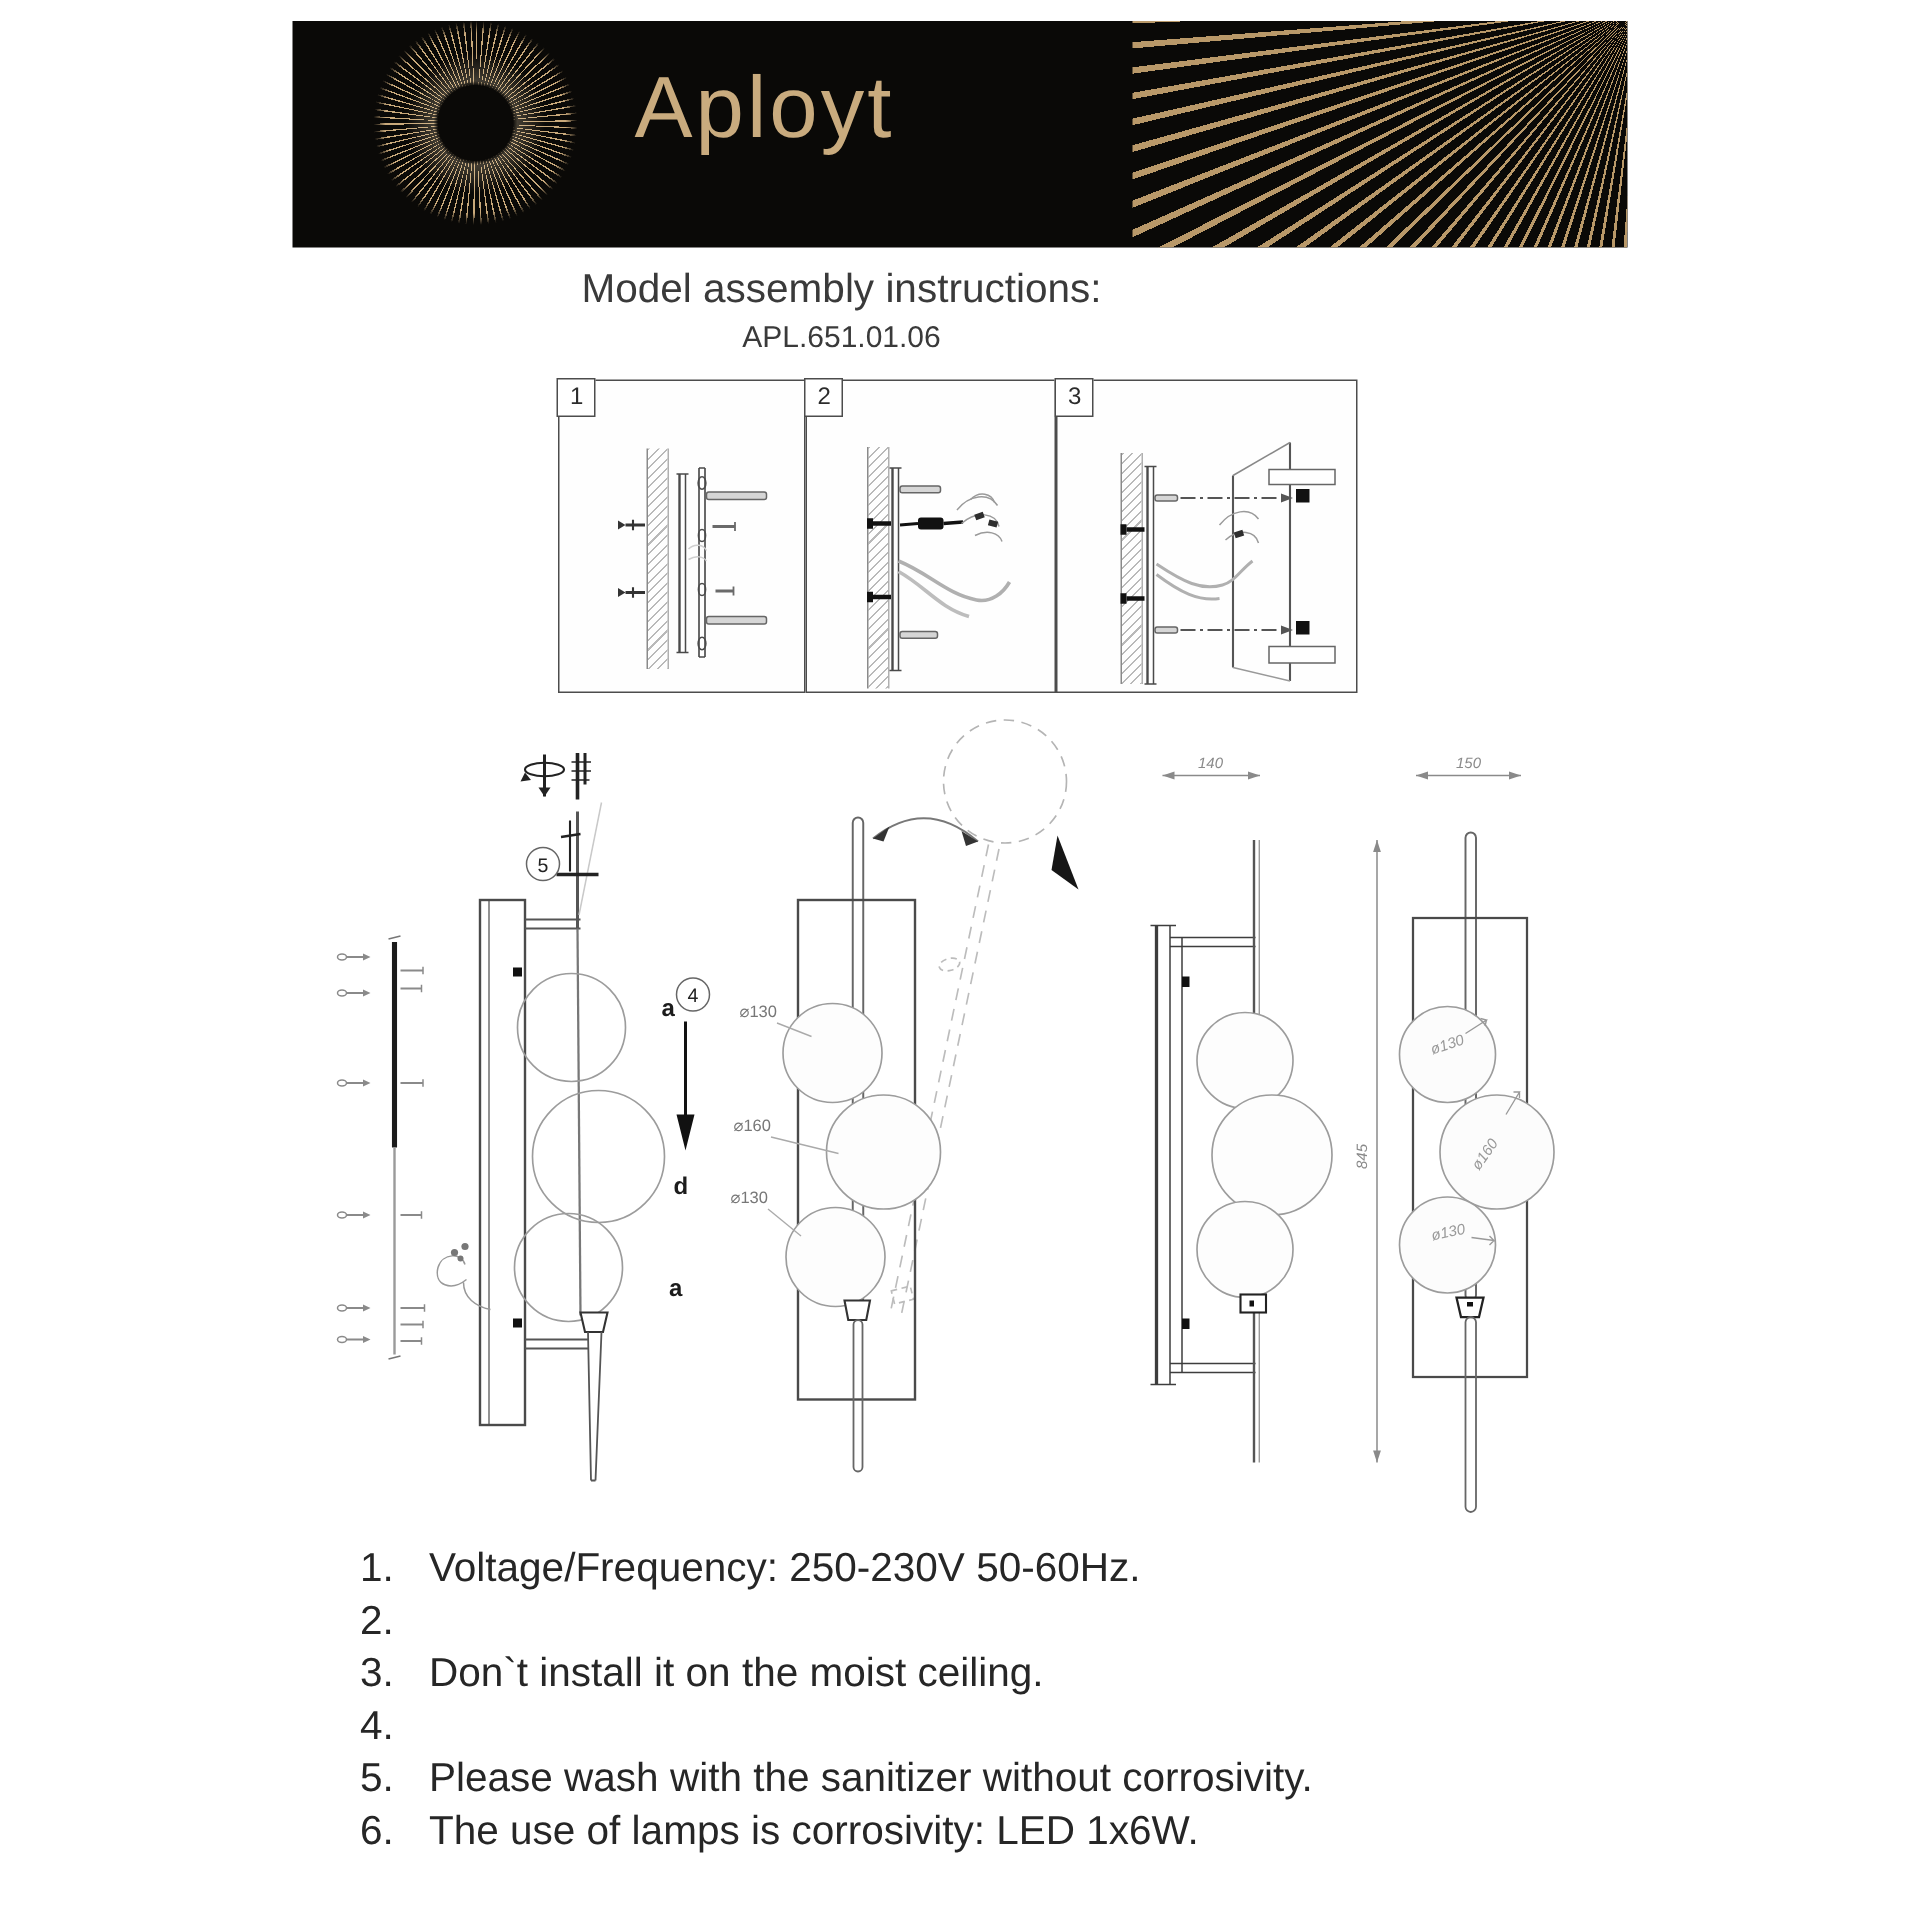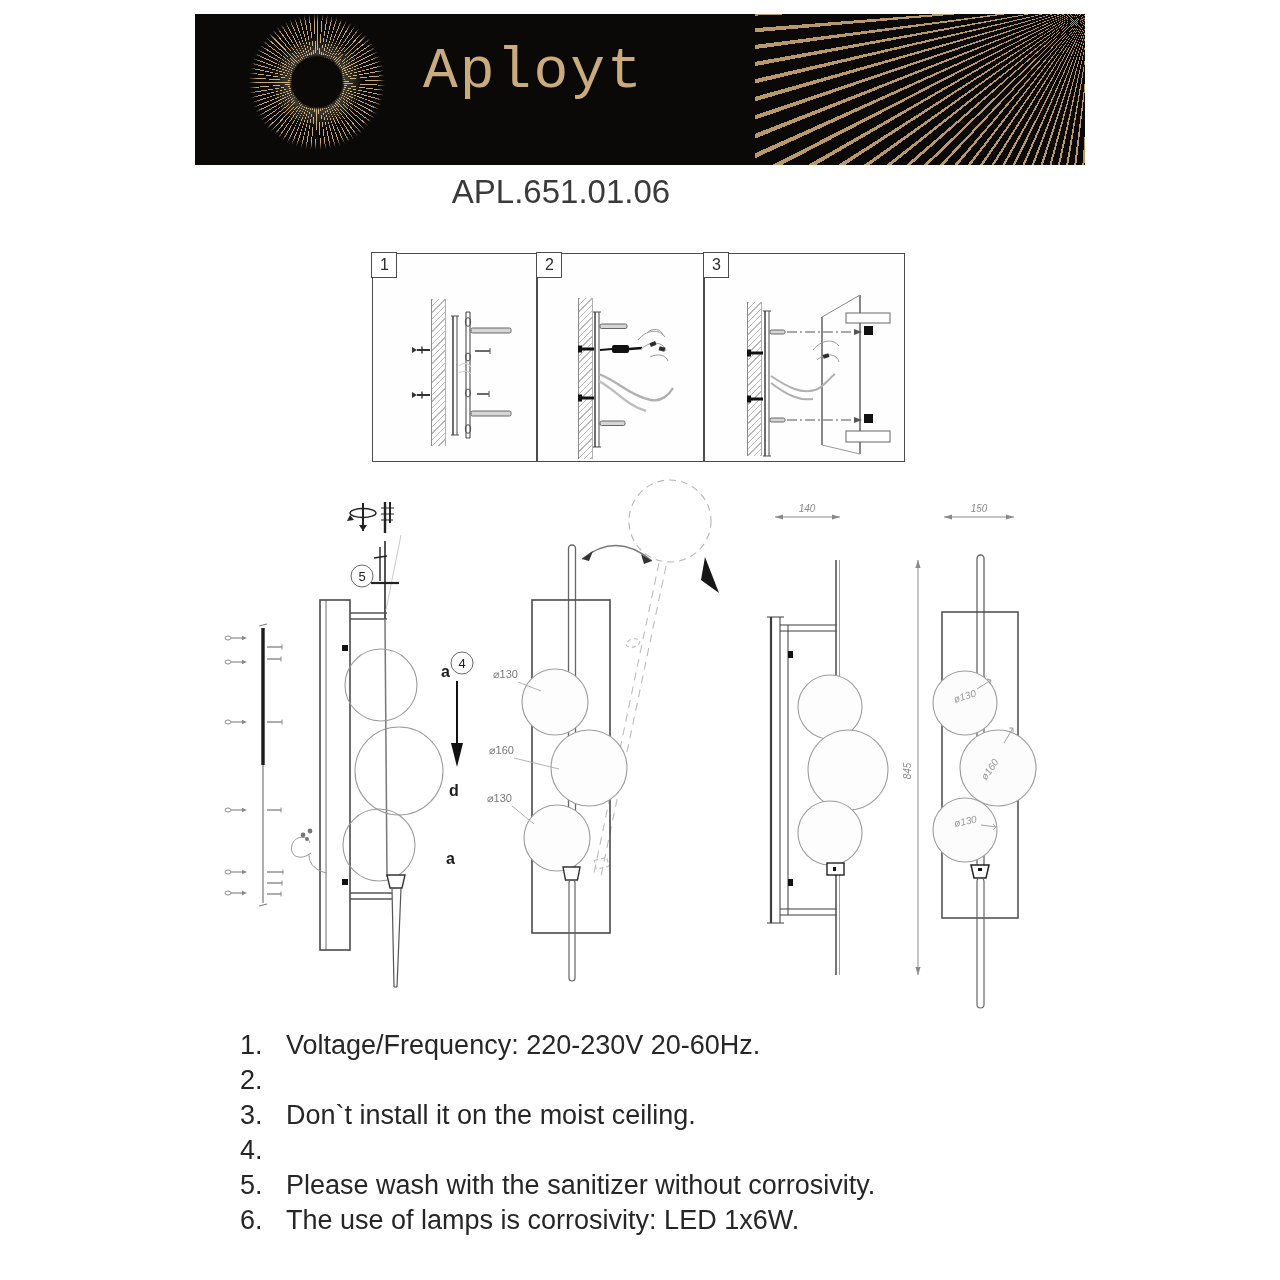--- a/index.html
+++ b/index.html
@@ -6,29 +6,29 @@
   #page{position:relative;width:1280px;height:1280px;background:#ffffff;overflow:hidden;
         font-family:"Liberation Sans", sans-serif;}
   
   .banner{position:absolute;left:195px;top:14px;width:890px;height:151px;background:#0a0907;overflow:hidden;}
   .sunburst{position:absolute;left:50px;top:-4px;width:144px;height:144px;border-radius:50%;
      background:
        radial-gradient(circle at 50% 50%, rgba(243,222,183,0.35) 20%, rgba(243,222,183,0) 46%),
        repeating-conic-gradient(#c9a97b 0deg 0.9deg, rgba(0,0,0,0) 0.9deg 4.2deg);
      -webkit-mask:radial-gradient(closest-side, transparent 0 25px, #000 28px 60px, transparent 68px);
      mask:radial-gradient(closest-side, transparent 0 25px, #000 28px 60px, transparent 68px);}
-  .brand{position:absolute;left:228px;top:28px;font-family:Liberation Mono, monospace;
+  .brand{position:absolute;left:228px;top:28px;font-family:Liberation Sans, sans-serif;
      font-weight:300;font-size:58px;line-height:60px;color:#c9ab7e;letter-spacing:2px;}
   .fan{position:absolute;right:0;top:0;width:330px;height:151px;
      background:repeating-conic-gradient(from 120deg at 103% -8%, rgba(0,0,0,0) 0deg 2.1deg, #c2a06e 2.1deg 2.8deg);
      opacity:.95;}
   
   .title-block{position:absolute;left:221px;top:176px;width:680px;text-align:center;color:#3a3a3a;}
   .title-line1{font-size:27px;line-height:33px;}
-  .title-line2{font-size:33px;line-height:32px;}
+  .title-line2{font-size:20px;line-height:32px;}
   
   .panel{position:absolute;top:253px;height:209px;border:1.6px solid #4c4c4c;background:#fefefe;box-sizing:border-box;}
   .panel-num{position:absolute;left:-1.6px;top:-1.6px;width:26px;height:26px;border:1.6px solid #4c4c4c;
      background:#fff;box-sizing:border-box;display:flex;align-items:center;justify-content:center;
      font-size:16px;color:#2c2c2c;}
   .panel svg{position:absolute;left:0;top:0;}
   .wall{position:absolute;background:repeating-linear-gradient(135deg,#b9b9b9 0 1px, rgba(0,0,0,0) 1px 4.5px);
      border-left:1.3px solid #8a8a8a;border-right:1px solid #b0b0b0;}
   
   .main-drawing{position:absolute;left:215px;top:475px;width:860px;height:550px;}
@@ -44,20 +44,21 @@
 
 <div id="page">
 
   <div class="banner">
     <div class="sunburst"></div>
     <div class="brand">Aployt</div>
     <div class="fan"></div>
   </div>
 
   <div class="title-block">
+    <div class="title-line1">Model assembly instructions:</div>
     <div class="title-line2">APL.651.01.06</div>
   </div>
 
   <div class="panel" style="left:372px;width:165px;">
     <div class="wall" style="left:58px;top:45px;width:13px;height:147px;"></div>
     <svg width="165" height="209" viewBox="0 0 165 209">
       <g stroke="#4a4a4a" fill="none">
         <line x1="80" y1="62" x2="80" y2="181" stroke-width="1.6"></line>
         <line x1="84" y1="62" x2="84" y2="181" stroke-width="1"></line>
         <line x1="78" y1="62" x2="86" y2="62"></line>
@@ -371,21 +372,21 @@
       </g>
       <path d="M756,390 h18 l-3,13 h-12 z" fill="#fff" stroke="#222" stroke-width="1.5"></path>
       <rect x="763" y="393" width="4" height="3" fill="#111"></rect>
       <rect x="762" y="403" width="7" height="130" rx="3.5" fill="none" stroke="#666" stroke-width="1.2"></rect>
     </g>
   </svg>
 
   <div class="instructions">
     <div class="instr-row">
       <span class="instr-num">1.</span>
-      <span class="instr-text">Voltage/Frequency: 220-230V 20-60Hz.</span>
+      <span class="instr-text">Voltage/Frequency: 250-230V 50-60Hz.</span>
     </div>
     <div class="instr-row">
       <span class="instr-num">2.</span>
     </div>
     <div class="instr-row">
       <span class="instr-num">3.</span>
       <span class="instr-text">Don`t install it on the moist ceiling.</span>
     </div>
     <div class="instr-row">
       <span class="instr-num">4.</span>

